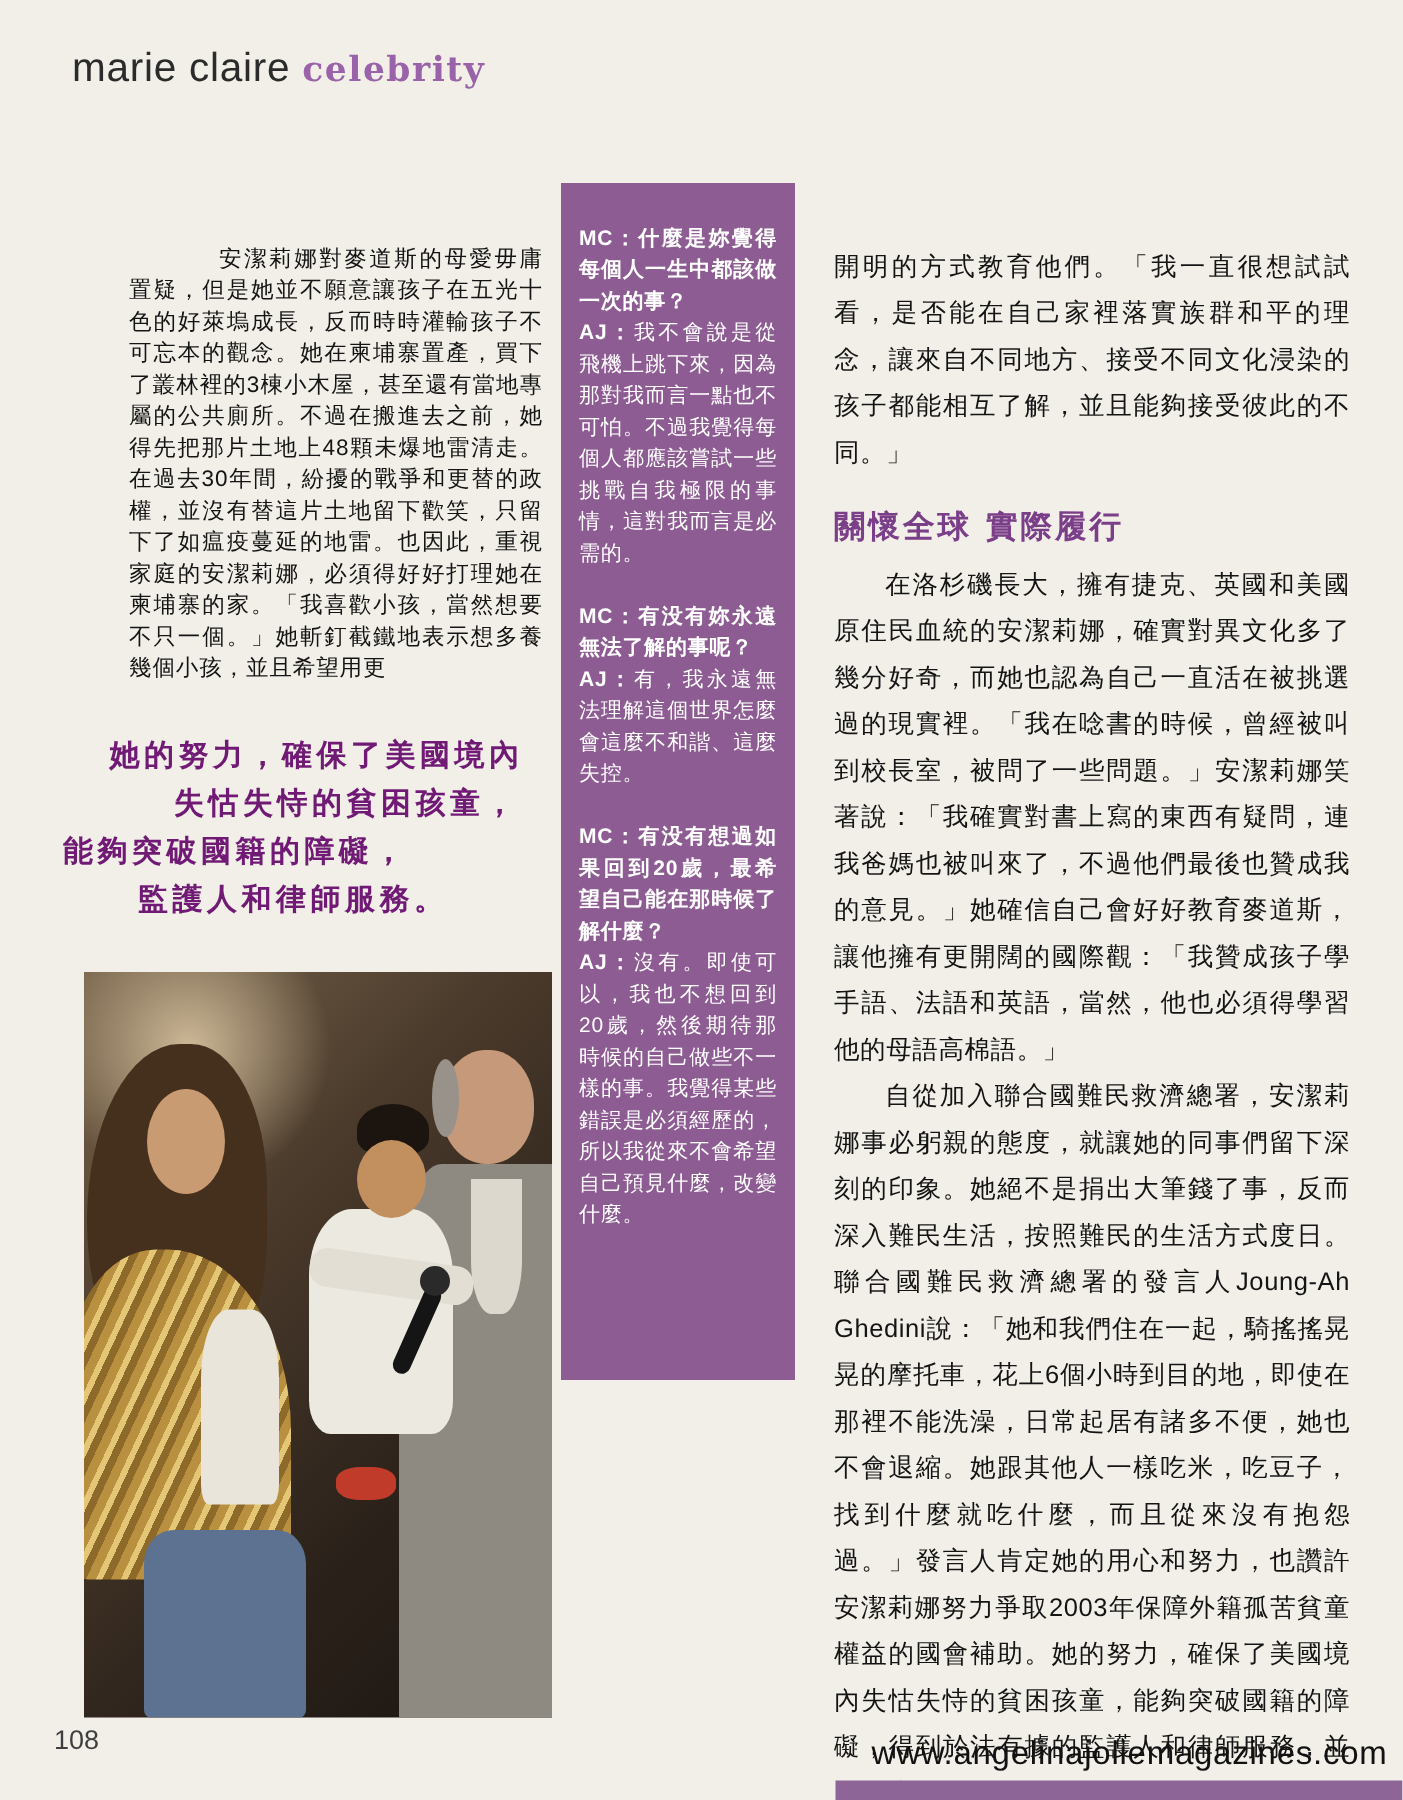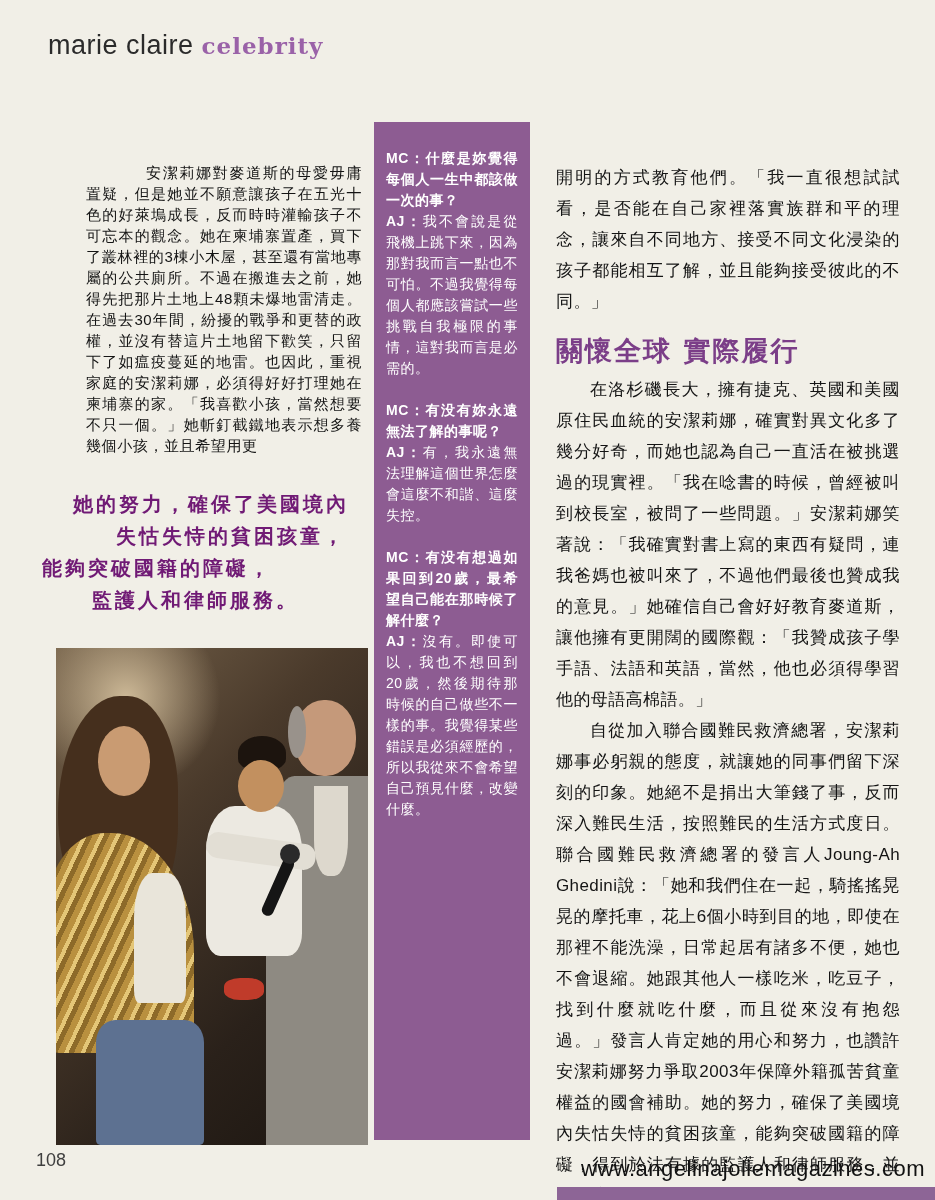--- a/index.html
+++ b/index.html
@@ -51,40 +51,40 @@
   .child-arm{left:150px;top:190px;width:110px;height:26px;border-radius:12px;background:#e2ded4;transform:rotate(8deg);}
   .child-shoe{left:168px;top:330px;width:40px;height:22px;border-radius:40%;background:#c03b2a;}
   .man-head{left:238px;top:52px;width:62px;height:76px;border-radius:48%;background:#c5997a;}
   .man-hair{left:232px;top:58px;width:18px;height:52px;border-radius:50%;background:#99928b;}
   .man-suit{left:210px;top:128px;width:130px;height:370px;border-radius:22% 10% 0 0;background:#8e8a82;}
   .man-shirt{left:258px;top:138px;width:34px;height:90px;border-radius:0 0 40% 40%;background:#ddd8cd;}
   .mic{left:216px;top:208px;width:12px;height:62px;border-radius:6px;background:#151515;transform:rotate(24deg);}
   .mic-head{left:224px;top:196px;width:20px;height:20px;border-radius:50%;background:#2a2a2a;}
   
   .qa-box{
-    position:absolute;left:374px;top:122px;width:156px;height:1018px;
+    position:absolute;left:374px;top:122px;width:156px;height:798px;
     background:#8d5c92;color:#ffffff;box-sizing:border-box;
     padding:26px 12px 0 12px;
     font-size:14px;line-height:21px;letter-spacing:0.5px;text-align:justify;
   }
   .qa-box p{margin:0;}
   .qa-q{font-weight:bold;}
   .qa-a{font-weight:normal;}
   .qa-block{margin-bottom:21px;}
   .qlabel,.alabel{font-weight:bold;}
   
   .right-col{
     position:absolute;left:556px;top:162px;width:344px;
     font-size:17px;line-height:31px;letter-spacing:0.4px;text-align:justify;color:#141414;
   }
   .right-col p{margin:0;}
   .right-col p.indent{text-indent:2em;}
   .col-heading{
     font-family:"DejaVu Serif",serif;font-weight:bold;color:#7b3e88;
-    font-size:27px;letter-spacing:2px;margin:18px 0 8px 0;text-align:left;text-indent:0;
+    font-size:21px;letter-spacing:2px;margin:18px 0 8px 0;text-align:left;text-indent:0;
   }
   
   .page-number{position:absolute;left:36px;top:1150px;font-size:18px;color:#3f3f3f;}
   .website{position:absolute;right:10px;top:1156px;font-size:22px;color:#121212;letter-spacing:0.5px;}
   .footer-strip{position:absolute;right:0;bottom:0;width:378px;height:13px;background:#8d6596;}
 </style>
 </head>
 <body>
 
 <div class="masthead">

